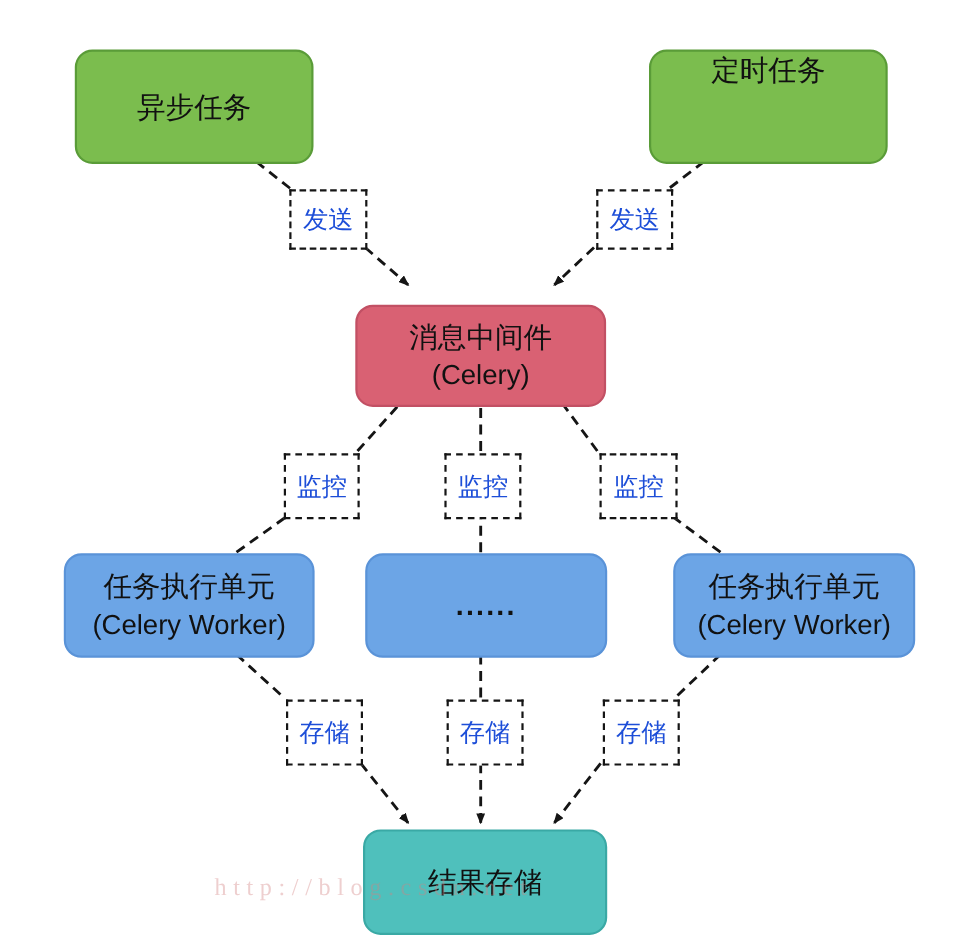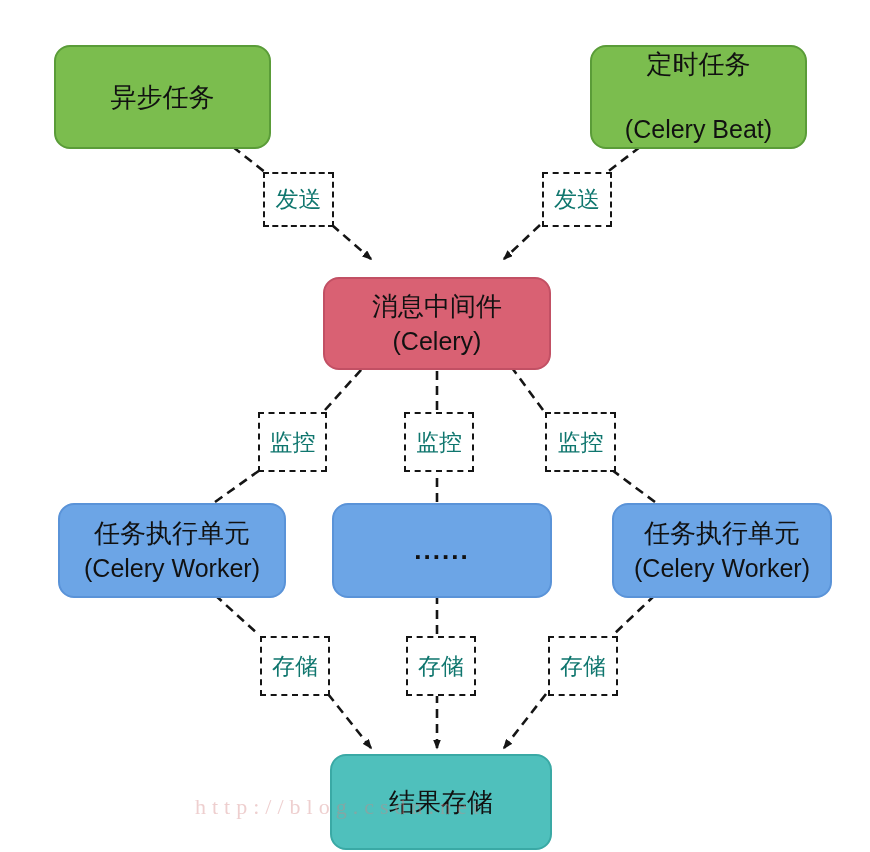--- a/index.html
+++ b/index.html
@@ -52,21 +52,21 @@
   }
   .edge-label {
     position: absolute;
     z-index: 3;
     background: #ffffff;
     border: 2px dashed #151515;
     display: flex;
     align-items: center;
     justify-content: center;
     font-size: 23px;
-    color: #0f766e;
+    color: #1d4ed8;
   }
   .watermark {
     position: absolute;
     z-index: 5;
     left: 195px;
     top: 794px;
     width: 600px;
     font-family: "Liberation Serif", "DejaVu Serif", serif;
     font-size: 22px;
     letter-spacing: 6px;
@@ -105,27 +105,26 @@
     <line class="edge" x1="215" y1="595" x2="259" y2="635"></line>
     <line class="edge" x1="328" y1="694" x2="371" y2="748" marker-end="url(#arrowhead)"></line>
 
     <line class="edge" x1="437" y1="595" x2="437" y2="634"></line>
     <line class="edge" x1="437" y1="694" x2="437" y2="748" marker-end="url(#arrowhead)"></line>
 
     <line class="edge" x1="655" y1="595" x2="613" y2="635"></line>
     <line class="edge" x1="546" y1="694" x2="504" y2="748" marker-end="url(#arrowhead)"></line>
   </svg>
 
-  <div class="node green" style="left:54px; top:45px; width:213px; height:100px;">
+  <div class="node green" style="left:68px; top:45px; width:213px; height:100px;">
     <span class="l1">异步任务</span>
   </div>
 
   <div class="node green" style="left:590px; top:45px; width:213px; height:100px;justify-content:space-between;">
     <span class="l1">定时任务</span>
-    <span class="l2">(Celery Beat)</span>
   </div>
 
   <div class="node red" style="left:323px; top:277px; width:224px; height:89px;">
     <span class="l1">消息中间件</span>
     <span class="l2">(Celery)</span>
   </div>
 
   <div class="node blue" style="left:58px; top:503px; width:224px; height:91px;">
     <span class="l1">任务执行单元</span>
     <span class="l2">(Celery Worker)</span>

